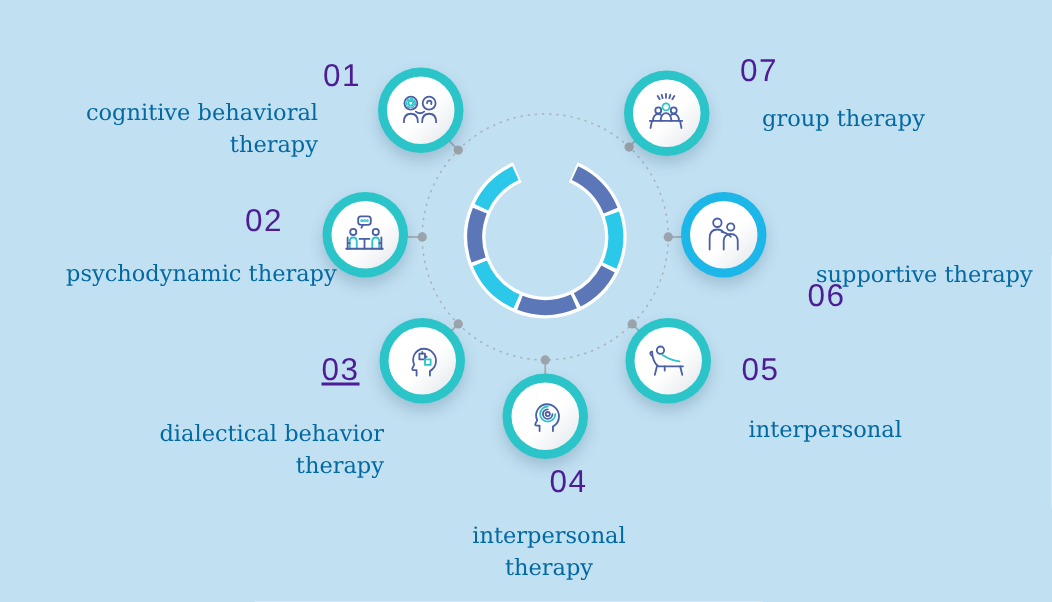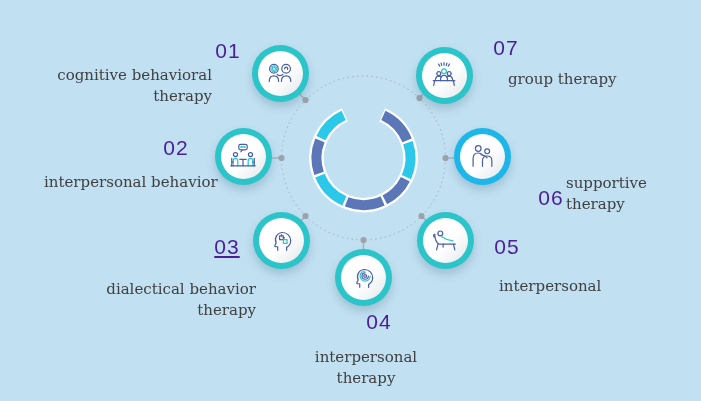--- a/index.html
+++ b/index.html
@@ -19,21 +19,21 @@
     display:flex;align-items:center;justify-content:center;
   }
   .node svg{width:30px;height:30px;}
   .num{
     position:absolute;transform:translate(-50%,-50%);
     font-size:21px;color:#4c1d95;letter-spacing:1px;
   }
   .lbl{
     position:absolute;
     font-family:"DejaVu Serif","Liberation Serif",serif;
-    font-size:15px;line-height:21px;color:#404040;
+    font-size:15px;line-height:21px;color:#0369a1;
   }
   .lbl span{display:block;}
   .align-right{text-align:right;width:170px;}
   .align-center{text-align:center;width:160px;}
   .ico{fill:none;stroke:#4a5fa5;stroke-width:1.3;stroke-linecap:round;stroke-linejoin:round;}
   .ico .accent{stroke:#2bc4c8;}
 </style>
 </head>
 <body>
 
@@ -173,33 +173,33 @@
   <div class="num" style="left:367px;top:322px;margin-left:12px;">04</div>
   <div class="num" style="left:507px;top:247px;">05</div>
   <div class="num" style="left:551px;top:150px;margin-top:48px;">06</div>
   <div class="num" style="left:506px;top:48px;">07</div>
 
   <div class="lbl align-right" style="right:489px;top:65px;">
     <span>cognitive behavioral</span>
     <span>therapy</span>
   </div>
   <div class="lbl" style="left:44px;top:172px;">
-    <span>interpersonal behavior</span>
+    <span>psychodynamic therapy</span>
   </div>
   <div class="lbl align-right" style="right:445px;top:279px;">
     <span>dialectical behavior</span>
     <span>therapy</span>
   </div>
   <div class="lbl align-center" style="left:286px;top:347px;">
     <span>interpersonal</span>
     <span>therapy</span>
   </div>
   <div class="lbl" style="left:499px;top:276px;">
     <span>interpersonal</span>
   </div>
-  <div class="lbl" style="left:566px;top:173px;">
+  <div class="lbl" style="left:544px;top:173px;">
     <span>supportive therapy</span>
   </div>
   <div class="lbl" style="left:508px;top:69px;">
     <span>group therapy</span>
   </div>
 
 </div>
 
 </body></html>

